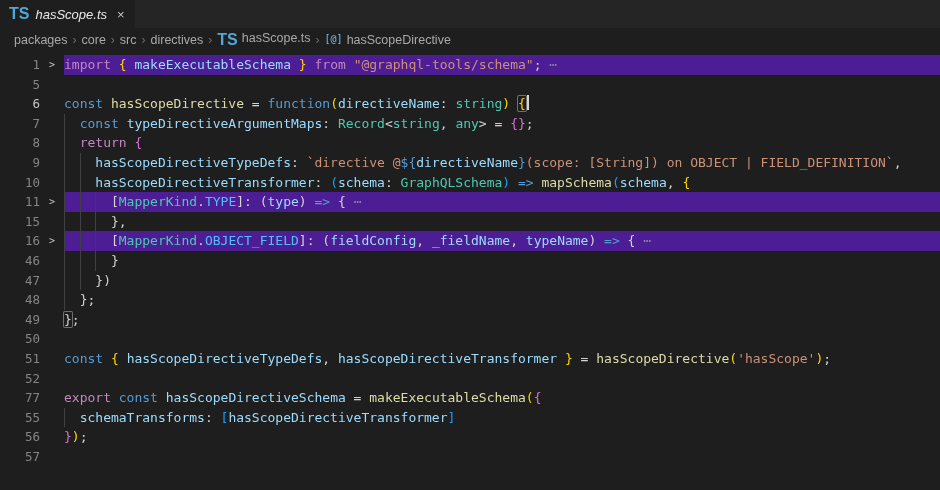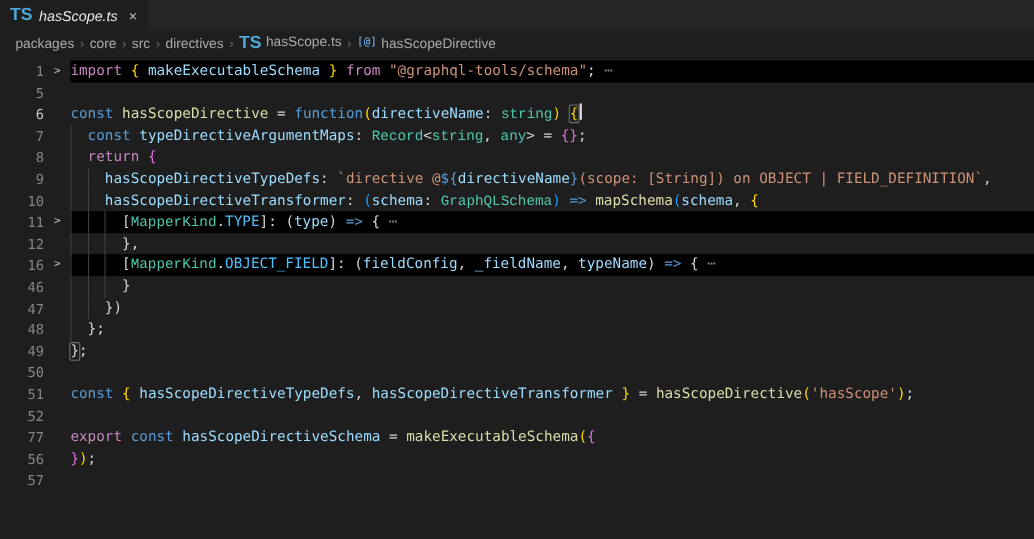--- a/index.html
+++ b/index.html
@@ -24,28 +24,28 @@
 
   
   .editor { position:relative; font-family:"DejaVu Sans Mono","Liberation Mono",monospace;
             font-size:13px; padding-top:3px; }
   .row { display:flex; height:19.6px; line-height:19.6px; }
   .gutter { width:64px; flex:0 0 64px; display:flex; color:#858585; }
   .lnum { width:40px; text-align:right; font-size:12.5px; }
   .lnum.active { color:#c6c6c6; }
   .chev { width:24px; text-align:center; color:#c5c5c5; font-size:10px; }
   .codecell { position:relative; flex:1; white-space:pre; }
-  .codecell.hl { background:#000000; }
+  .codecell.hl { background:#4c1d95; }
   .guide { position:absolute; top:0; bottom:0; width:1px; background:#404040; }
 
   .c-kw  { color:#569CD6;margin-top:33px; }
   .c-ctl { color:#C586C0; }
   .c-fn  { color:#DCDCAA; }
   .c-var { color:#9CDCFE; }
-  .c-typ { color:#4EC9B0;font-family:Liberation Mono, monospace; }
+  .c-typ { color:#4EC9B0; }
   .c-enm { color:#4FC1FF; }
   .c-str { color:#CE9178; }
   .c-pun { color:#D4D4D4; }
   .c-b1  { color:#FFD700; }
   .c-b2  { color:#DA70D6; }
   .c-b3  { color:#179FFF; }
   .c-fold{ color:#868686; }
 
   .boxed { box-shadow:0 0 0 1px #6f6f6f; border-radius:1px; }
   .cursor { display:inline-block; width:2px; height:15px; background:#d7d7d7;
@@ -142,21 +142,21 @@
     </div>
     <div class="row">
       <div class="gutter">
         <div class="lnum">11</div>
         <div class="chev">&gt;</div>
       </div>
       <div class="codecell hl"><span class="guide" style="left: 0px;"></span><span class="guide" style="left: 15.7px;"></span><span class="guide" style="left: 31.4px;"></span><span class="c-pun">      [</span><span class="c-typ">MapperKind</span><span class="c-pun">.</span><span class="c-enm">TYPE</span><span class="c-pun">]: (</span><span class="c-var">type</span><span class="c-pun">) </span><span class="c-kw">=&gt;</span><span class="c-pun"> {</span><span class="c-fold"> ⋯</span></div>
     </div>
     <div class="row">
       <div class="gutter">
-        <div class="lnum">12</div>
+        <div class="lnum">15</div>
         <div class="chev"></div>
       </div>
       <div class="codecell"><span class="guide" style="left: 0px;"></span><span class="guide" style="left: 15.7px;"></span><span class="guide" style="left: 31.4px;"></span><span class="c-pun">      },</span></div>
     </div>
     <div class="row">
       <div class="gutter">
         <div class="lnum">16</div>
         <div class="chev">&gt;</div>
       </div>
       <div class="codecell hl"><span class="guide" style="left: 0px;"></span><span class="guide" style="left: 15.7px;"></span><span class="guide" style="left: 31.4px;"></span><span class="c-pun">      [</span><span class="c-typ">MapperKind</span><span class="c-pun">.</span><span class="c-enm">OBJECT_FIELD</span><span class="c-pun">]: (</span><span class="c-var">fieldConfig</span><span class="c-pun">, </span><span class="c-var">_fieldName</span><span class="c-pun">, </span><span class="c-var">typeName</span><span class="c-pun">) </span><span class="c-kw">=&gt;</span><span class="c-pun"> {</span><span class="c-fold"> ⋯</span></div>
@@ -212,20 +212,27 @@
     </div>
     <div class="row">
       <div class="gutter">
         <div class="lnum">77</div>
         <div class="chev"></div>
       </div>
       <div class="codecell"><span class="c-ctl">export</span><span class="c-pun"> </span><span class="c-kw">const </span><span class="c-var">hasScopeDirectiveSchema</span><span class="c-pun"> = </span><span class="c-fn">makeExecutableSchema</span><span class="c-b1">(</span><span class="c-b2">{</span></div>
     </div>
     <div class="row">
       <div class="gutter">
+        <div class="lnum">55</div>
+        <div class="chev"></div>
+      </div>
+      <div class="codecell"><span class="guide" style="left: 0px;"></span><span class="c-pun">  </span><span class="c-var">schemaTransforms</span><span class="c-pun">: </span><span class="c-b3">[</span><span class="c-var">hasScopeDirectiveTransformer</span><span class="c-b3">]</span></div>
+    </div>
+    <div class="row">
+      <div class="gutter">
         <div class="lnum">56</div>
         <div class="chev"></div>
       </div>
       <div class="codecell"><span class="c-b2">}</span><span class="c-b1">)</span><span class="c-pun">;</span></div>
     </div>
     <div class="row">
       <div class="gutter">
         <div class="lnum">57</div>
         <div class="chev"></div>
       </div>

